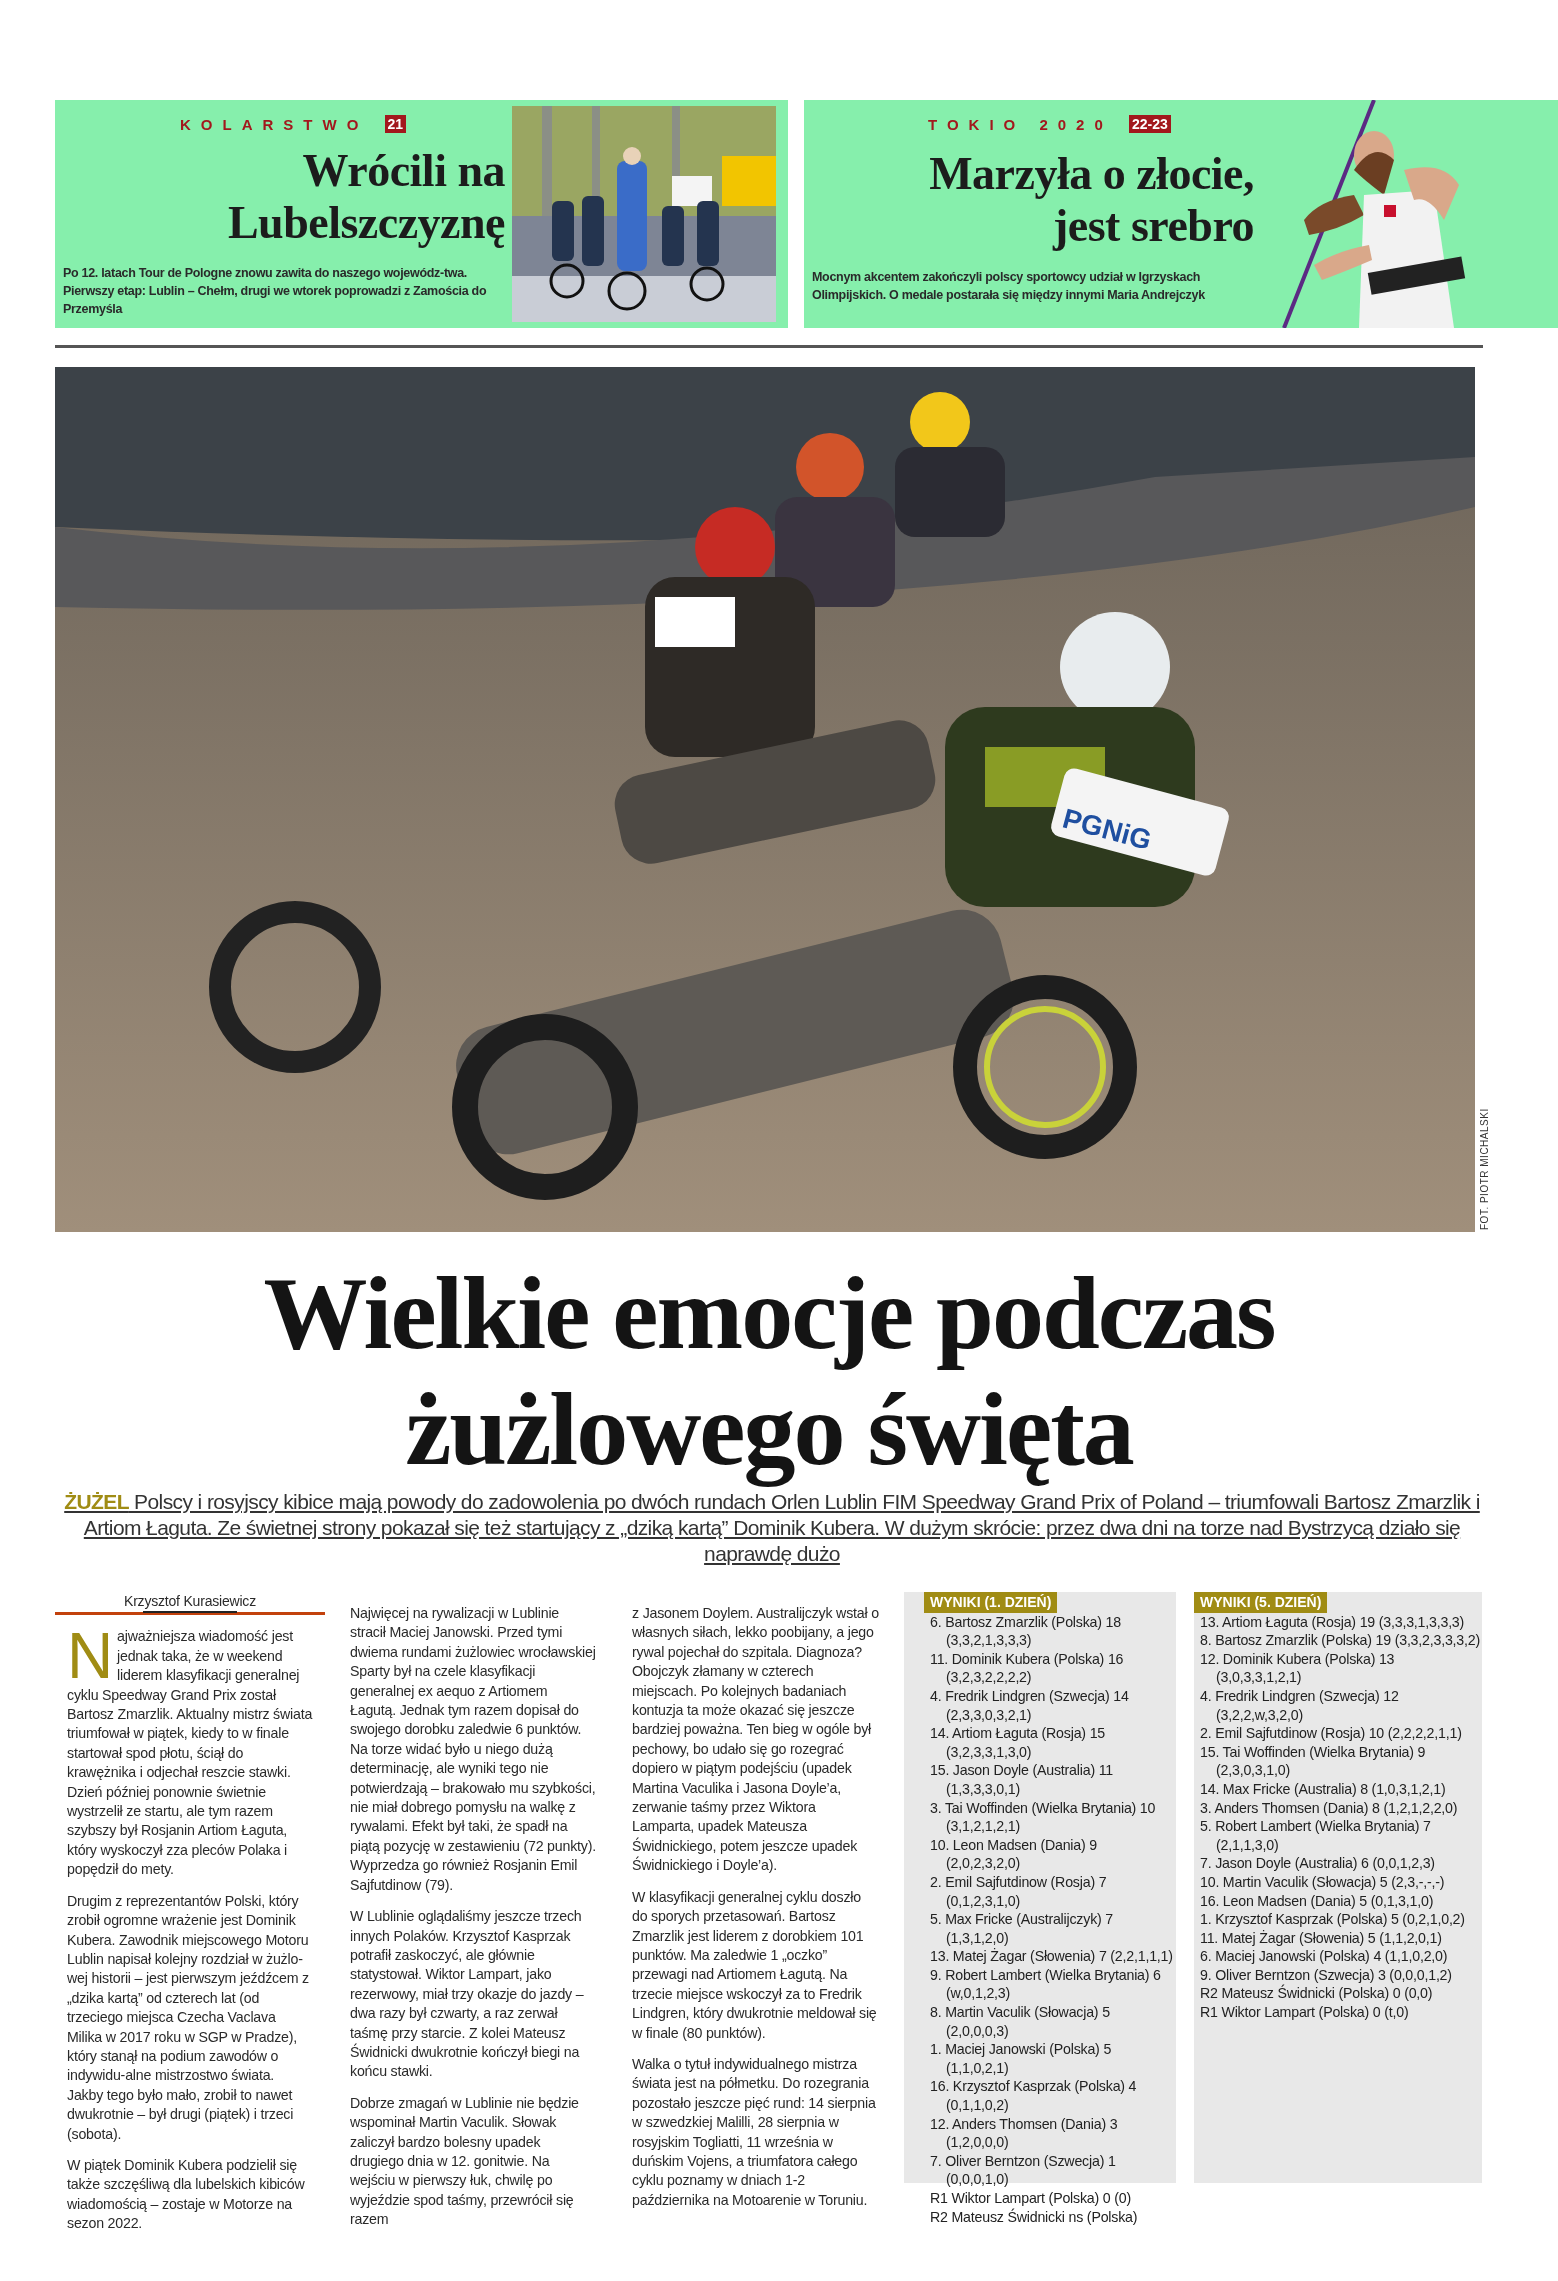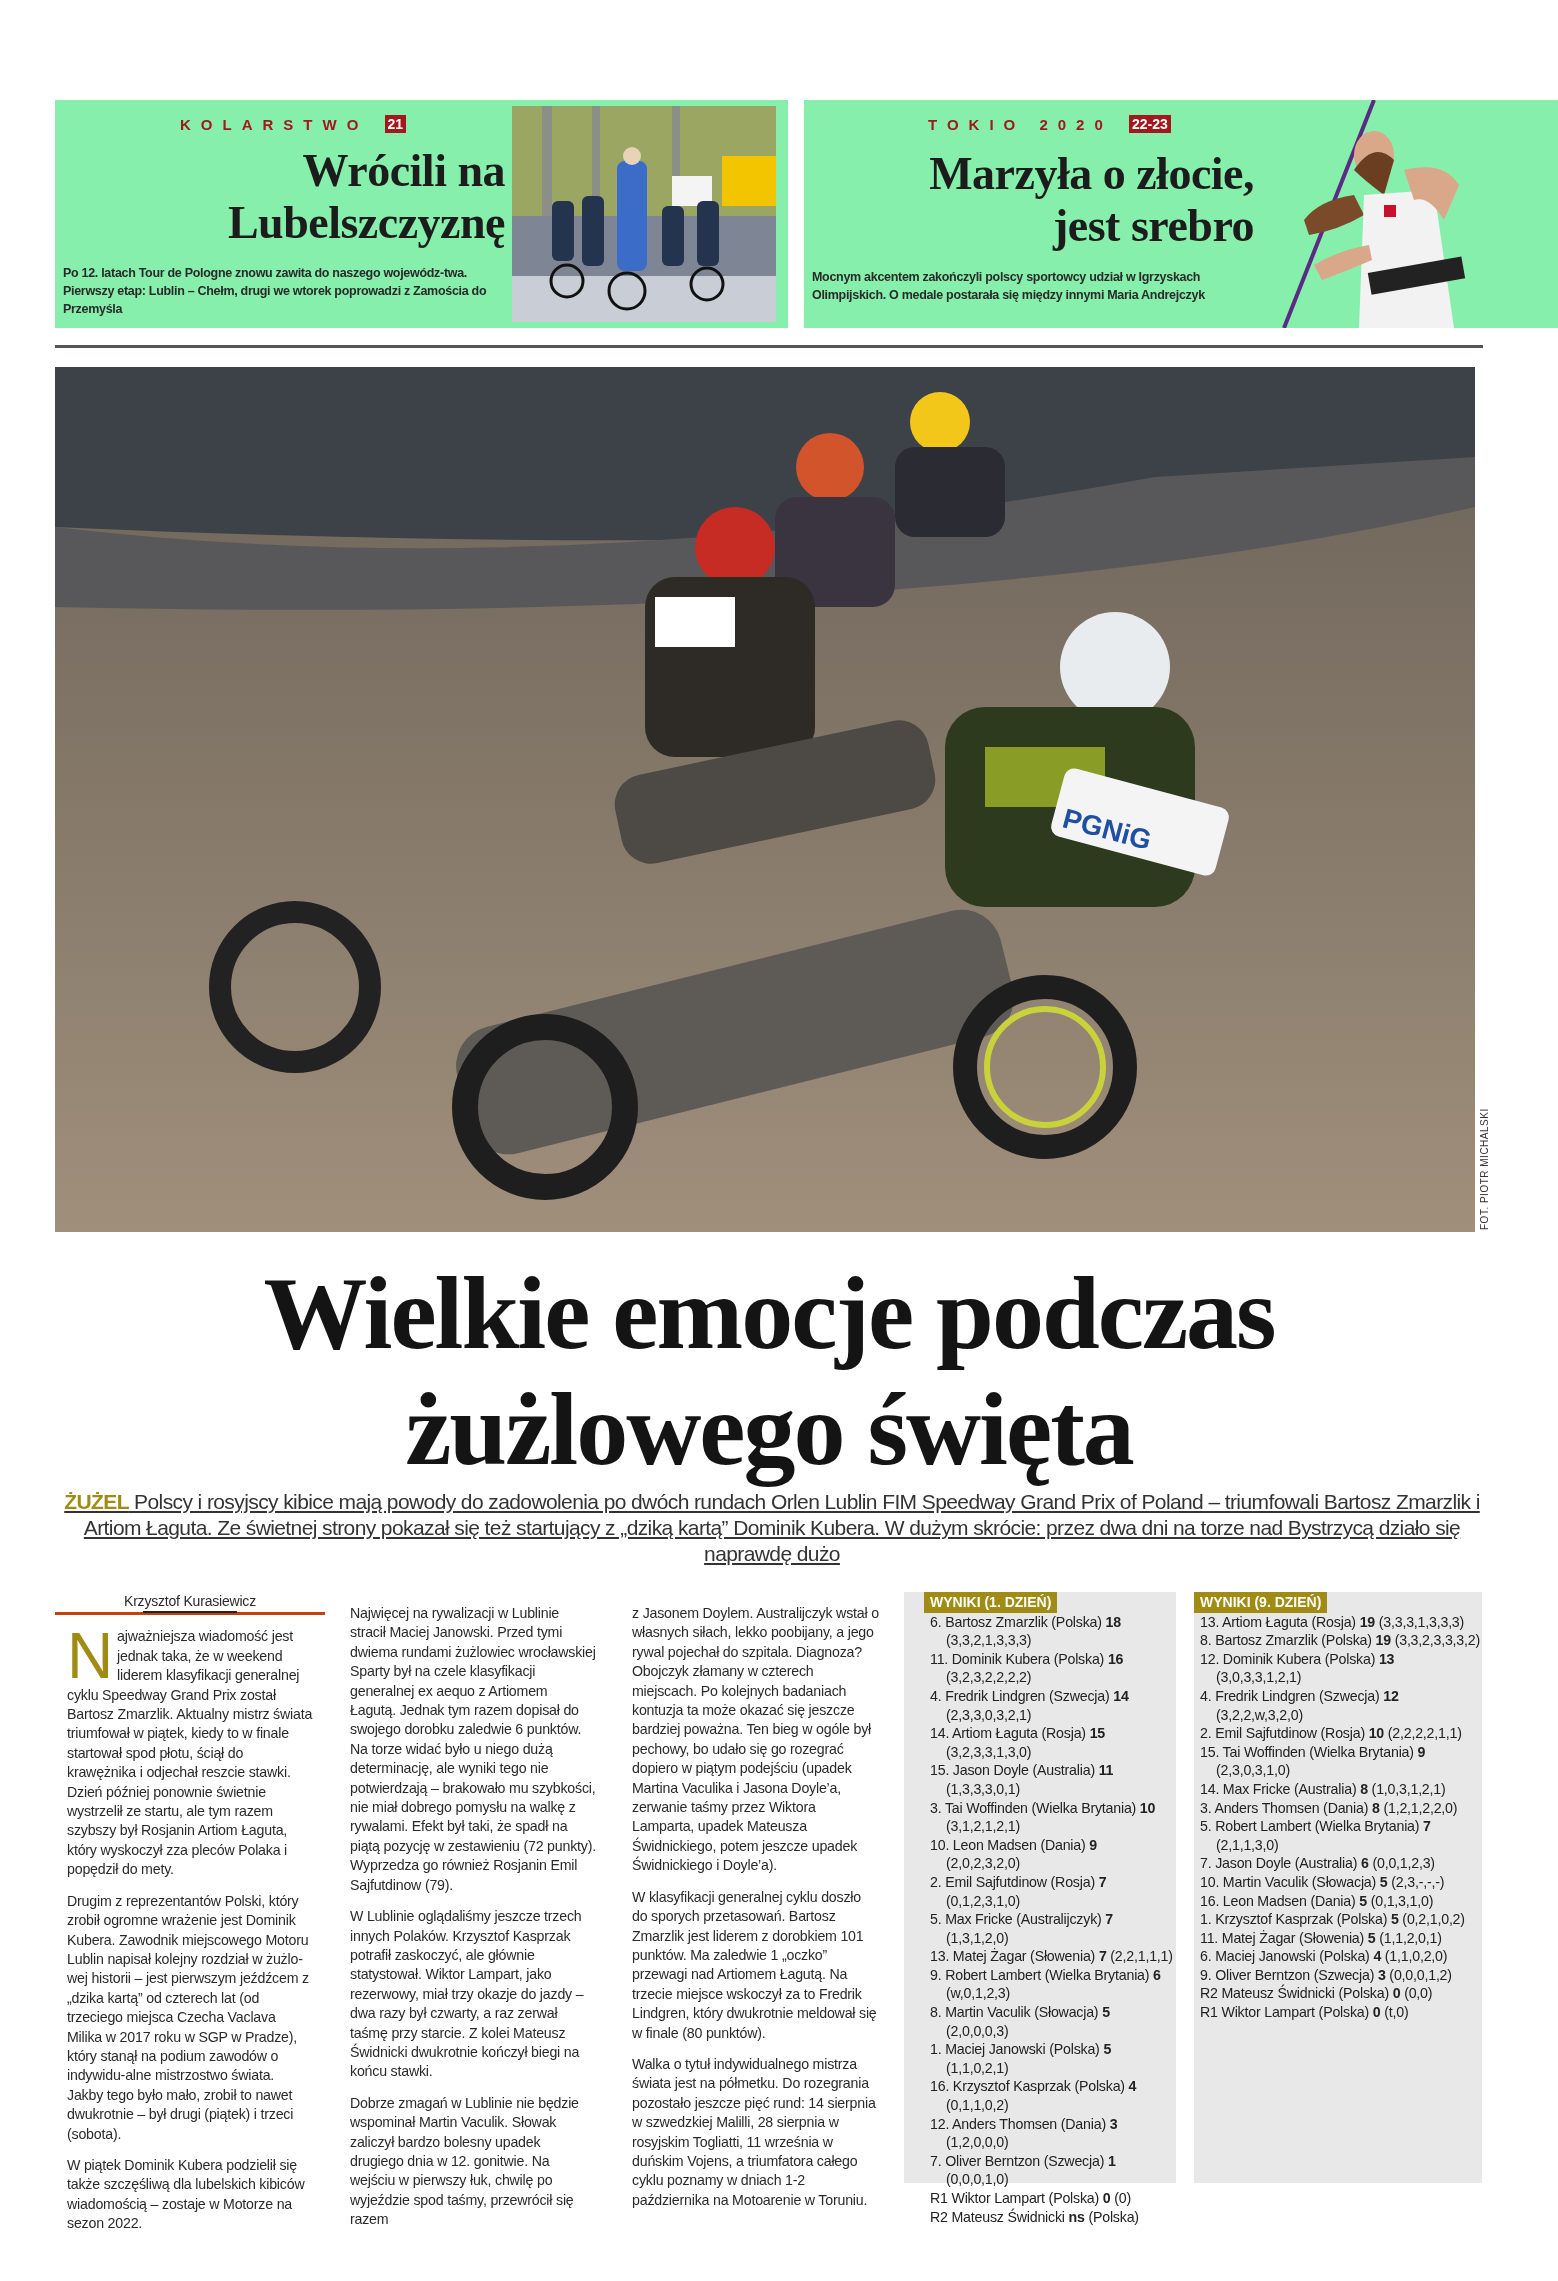--- a/index.html
+++ b/index.html
@@ -49,21 +49,21 @@
   .byline::after { content: ""; position: absolute; left: 88px; width: 94px; bottom: -1px; height: 2px; background: #222; }
   .dropcap { float: left; font-family: "Liberation Sans", sans-serif; font-size: 64px; line-height: 54px; color: #a08c14; margin-right: 4px; margin-top: 2px; font-weight: normal; }
 
   
   .results { position: absolute; top: 1592px; height: 591px; background: #e8e8e8; font-family: "Liberation Sans", sans-serif; font-size: 14.2px; line-height: 18.6px; color: #222; letter-spacing: -0.2px; }
   .results.r1 { left: 904px; width: 272px; padding-left: 20px; }
   .results.r2 { left: 1194px; width: 288px; }
   .results .rhead { display: inline-block; background: #a08c14; color: #fff; font-weight: bold; font-size: 14px; padding: 1px 6px; letter-spacing: 0; }
   .results ul { list-style: none; padding: 0 2px 0 6px; }
   .results li { padding-left: 16px; text-indent: -16px; }
-  .results li b { font-weight: bold; }
+  .results li b { font-weight: normal; }
 </style>
 </head>
 <body>
 
 <div class="teaser left">
   <div class="kicker"><span>KOLARSTWO</span> <span class="pagebadge">21</span></div>
   <div class="teaser-title">
     <div>Wrócili na</div>
     <div>Lubelszczyznę</div>
   </div>
@@ -204,21 +204,21 @@
       <li><span>1. Maciej Janowski (Polska) </span><b>5</b><span> (1,1,0,2,1)</span></li>
       <li><span>16. Krzysztof Kasprzak (Polska) </span><b>4</b><span> (0,1,1,0,2)</span></li>
       <li><span>12. Anders Thomsen (Dania) </span><b>3</b><span> (1,2,0,0,0)</span></li>
       <li><span>7. Oliver Berntzon (Szwecja) </span><b>1</b><span> (0,0,0,1,0)</span></li>
       <li><span>R1 Wiktor Lampart (Polska) </span><b>0</b><span> (0)</span></li>
       <li><span>R2 Mateusz Świdnicki </span><b>ns</b><span> (Polska)</span></li>
     </ul>
 </div>
 
 <div class="results r2">
-  <div class="rhead">WYNIKI (9. DZIEŃ)</div>
+  <div class="rhead">WYNIKI (5. DZIEŃ)</div>
   <ul id="res1">
       <li><span>13. Artiom Łaguta (Rosja) </span><b>19</b><span> (3,3,3,1,3,3,3)</span></li>
       <li><span>8. Bartosz Zmarzlik (Polska) </span><b>19</b><span> (3,3,2,3,3,3,2)</span></li>
       <li><span>12. Dominik Kubera (Polska) </span><b>13</b><span> (3,0,3,3,1,2,1)</span></li>
       <li><span>4. Fredrik Lindgren (Szwecja) </span><b>12</b><span> (3,2,2,w,3,2,0)</span></li>
       <li><span>2. Emil Sajfutdinow (Rosja) </span><b>10</b><span> (2,2,2,2,1,1)</span></li>
       <li><span>15. Tai Woffinden (Wielka Brytania) </span><b>9</b><span> (2,3,0,3,1,0)</span></li>
       <li><span>14. Max Fricke (Australia) </span><b>8</b><span> (1,0,3,1,2,1)</span></li>
       <li><span>3. Anders Thomsen (Dania) </span><b>8</b><span> (1,2,1,2,2,0)</span></li>
       <li><span>5. Robert Lambert (Wielka Brytania) </span><b>7</b><span> (2,1,1,3,0)</span></li>

